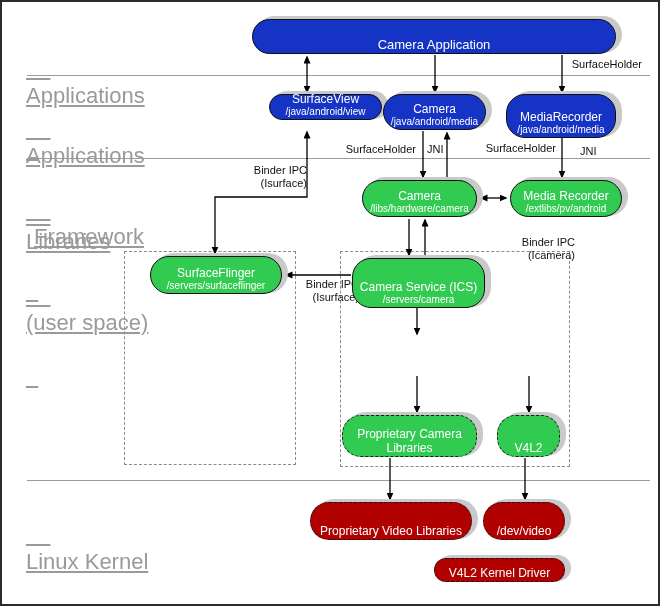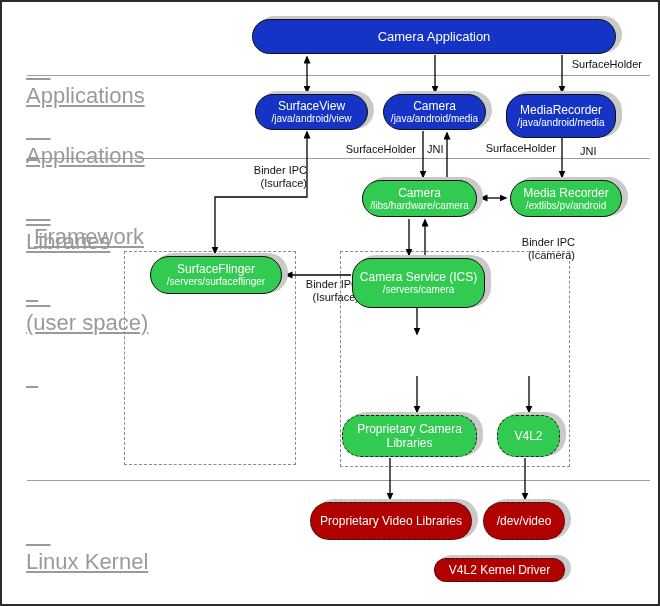--- a/index.html
+++ b/index.html
@@ -1,21 +1,21 @@
 <!DOCTYPE html>
 <html><head>
 <meta charset="utf-8">
 <style>
   html,body{margin:0;padding:0;background:#fff;font-family:"Liberation Sans","DejaVu Sans",sans-serif;}
   #stage{position:relative;width:660px;height:606px;background:#fff;border:2px solid #2b2b2b;box-sizing:border-box;overflow:hidden;}
   .divider{position:absolute;left:25px;width:623px;height:0;border-top:1px solid #9d9d9d;}
   .layer-label{position:absolute;color:#9a9a9a;font-size:22px;line-height:27px;white-space:pre;text-decoration:underline;}
   .layer-label .l2{padding-left:8px;}
   .pill{position:absolute;box-sizing:border-box;border:1.6px solid #101010;border-radius:19px;
-        color:#fff;display:flex;flex-direction:column;align-items:center;justify-content:center;
+        color:#fff;display:flex;flex-direction:column;align-items:center;justify-content:flex-end;
         text-align:center;line-height:1.18;box-shadow:5px -2px 0 1px #c9c9c9;padding:1px 4px;}
   .pill .t{font-size:12px;}
   .pill .t.big{font-size:13px;}
   .pill .s{font-size:10px;}
   .blue{background:#1533c4;}
   .green{background:#32cb52;}
   .red{background:#b00000;}
   .dashedb{border-style:dashed;border-width:1.7px;border-color:#1a1a1a;}
   .dashed-rect{position:absolute;border:1px dashed #8a8a8a;box-sizing:border-box;background:transparent;}
   .anno{position:absolute;color:#111;font-size:11px;line-height:13px;white-space:nowrap;}
@@ -94,21 +94,21 @@
   </div>
   <div class="anno center" style="left:483px;top:234px;width:90px">
     <div>Binder IPC</div>
     <div>(Icamera)</div>
   </div>
 
   <div class="pill blue" style="left:250px;top:17px;width:364px;height:35px">
     <div class="t big">Camera Application</div>
   </div>
 
-  <div class="pill blue" style="left:253px;top:92px;width:113px;height:36px">
+  <div class="pill blue" style="left:267px;top:92px;width:113px;height:26px">
     <div class="t">SurfaceView</div>
     <div class="s">/java/android/view</div>
   </div>
   <div class="pill blue" style="left:381px;top:92px;width:103px;height:36px">
     <div class="t">Camera</div>
     <div class="s">/java/android/media</div>
   </div>
   <div class="pill blue" style="left:504px;top:92px;width:110px;height:44px">
     <div class="t">MediaRecorder</div>
     <div class="s">/java/android/media</div>

